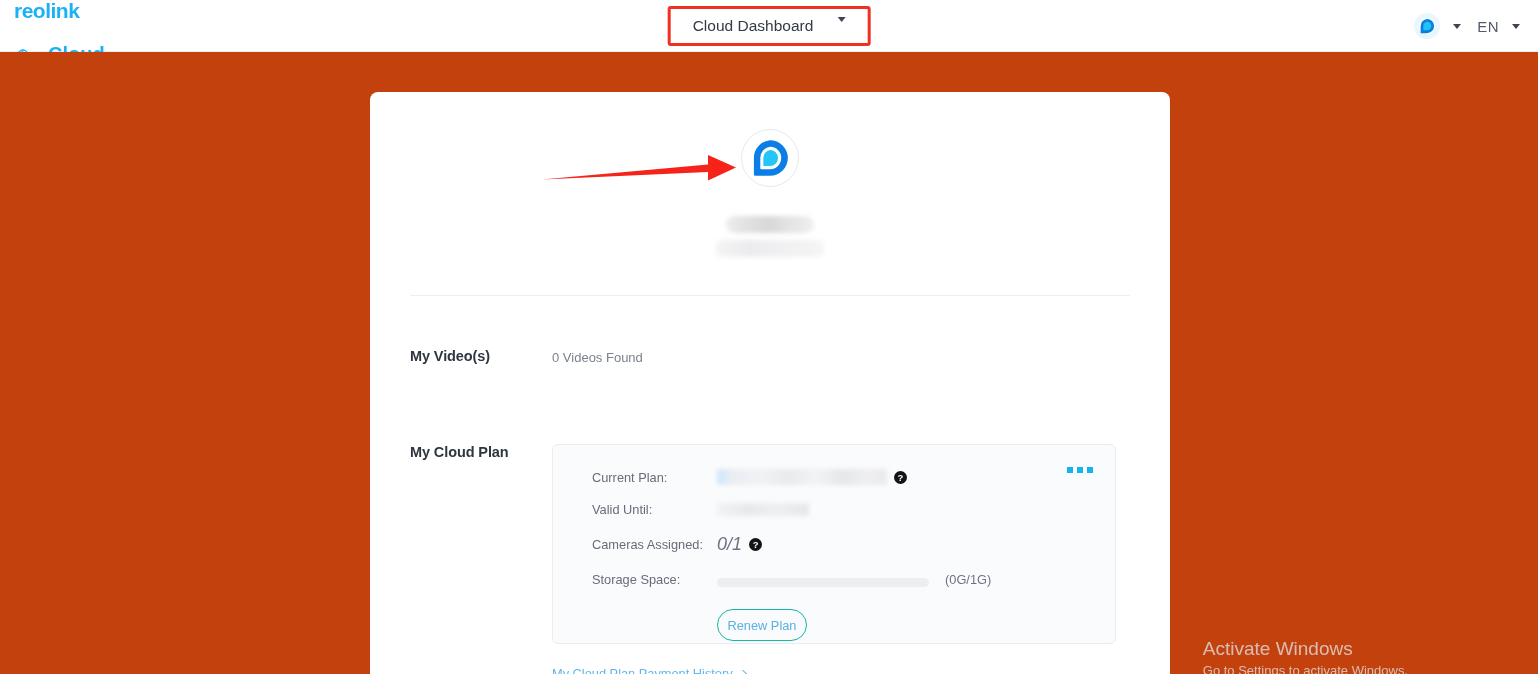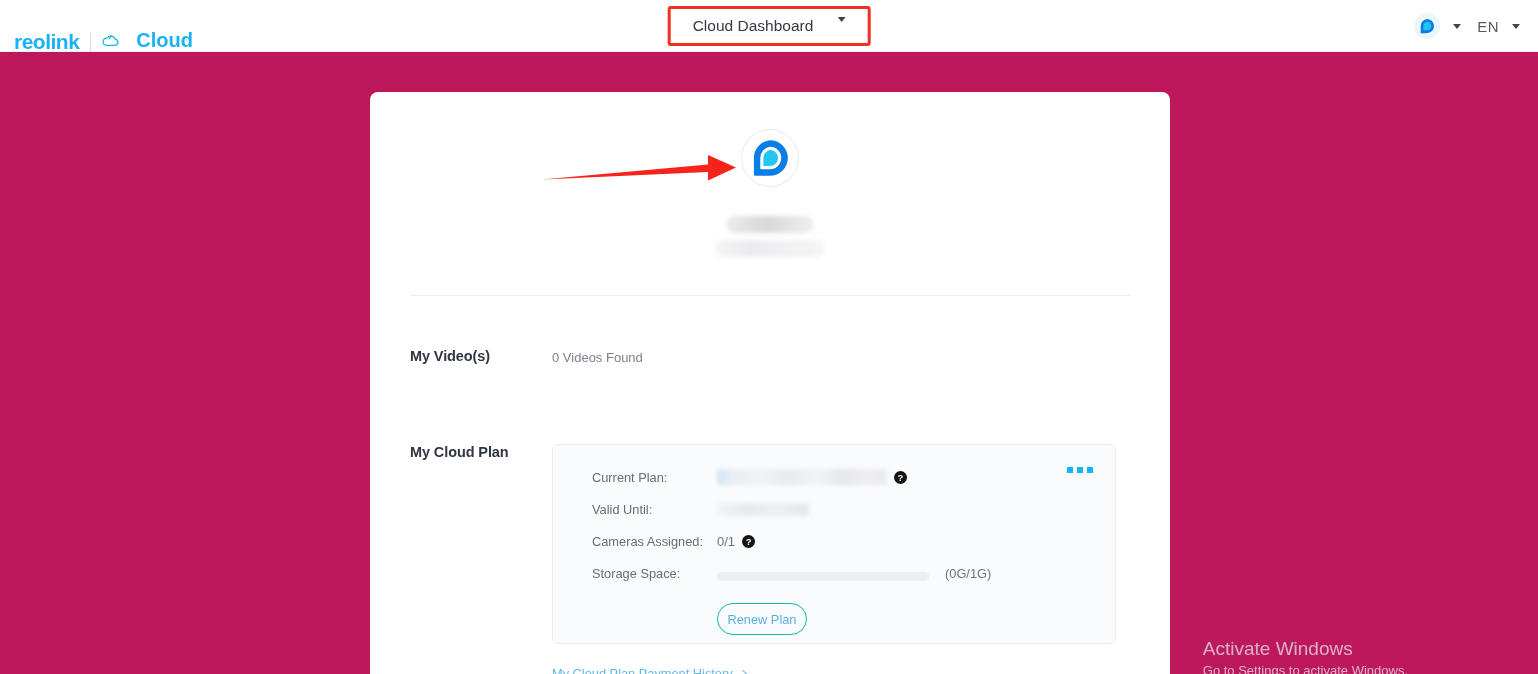--- a/index.html
+++ b/index.html
@@ -14,21 +14,21 @@
 
   
   .header {
     position: absolute; top: 0; left: 0;
     width: 1538px; height: 52px;
     background: #ffffff;
     border-bottom: 1px solid #eceef3;
   }
   .brand {
     position: absolute; left: 14px; top: 0; height: 52px;
-    display: flex; align-items: flex-end; gap: 11px;
+    display: flex; align-items: flex-start; gap: 11px; flex-direction: column;
   }
   .brand-logo {
     font-size: 21px; font-weight: bold; letter-spacing: -0.5px;
     color: #1ab2f5; line-height: 1; display: flex; align-items: center;
   }
   .brand-divider { width: 1px; height: 19px; background: #d7dbe3; }
   .brand-cloud {
     display: flex; align-items: center; gap: 17px;
     color: #1ab2f5; font-size: 20px; font-weight: 600;
   }
@@ -58,21 +58,21 @@
     display: flex; align-items: center; gap: 16px;
   }
   .avatar-sm {
     width: 26px; height: 26px; border-radius: 50%;
     background: #e8f6fd; display: flex; align-items: center; justify-content: center;
   }
   .lang { font-size: 15px; color: #555c68; letter-spacing: 0.5px; }
   .hr-group { display: flex; align-items: center; gap: 13px; }
 
   
-  .page { position: absolute; top: 52px; left: 0; width: 1538px; height: 622px; background: #be185d; }
+  .page { position: absolute; top: 52px; left: 0; width: 1538px; height: 622px; background: #c2410c; }
   .card {
     position: absolute; left: 370px; top: 40px;
     width: 800px; min-height: 700px;
     background: #ffffff;
     border-radius: 8px;
   }
 
   .profile { padding-top: 37px; display: flex; flex-direction: column; align-items: center; }
   .avatar-lg {
     width: 58px; height: 58px; border-radius: 50%;
@@ -130,21 +130,21 @@
     width: 92px; height: 13px; border-radius: 3px;
     background: linear-gradient(90deg,#f1f2f4 0%,#e8e9eb 35%,#eeeff1 66%,#e6e7ea 100%);
     filter: blur(2.1px);
   }
   .help {
     width: 13px; height: 13px; border-radius: 50%;
     background: #141414; color: #fff;
     font-size: 9.5px; font-weight: bold; line-height: 13px;
     text-align: center; cursor: pointer; flex: 0 0 13px;
   }
-  .cams { font-size: 13px; color: #6d7481; }
+  .cams { font-size: 18px; color: #6d7481; font-style: italic; }
   .bar {
     width: 212px; height: 9px; border-radius: 5px; background: #eceef1;
   }
   .bar-size { font-size: 12.8px; color: #6d7481; }
 
   .renew {
     margin-top: 5px; margin-left: 125px;
     display: inline-flex; align-items: center; justify-content: center;
     width: 90px; height: 32px;
     border: 1px solid #14b8a6; border-radius: 17px;

